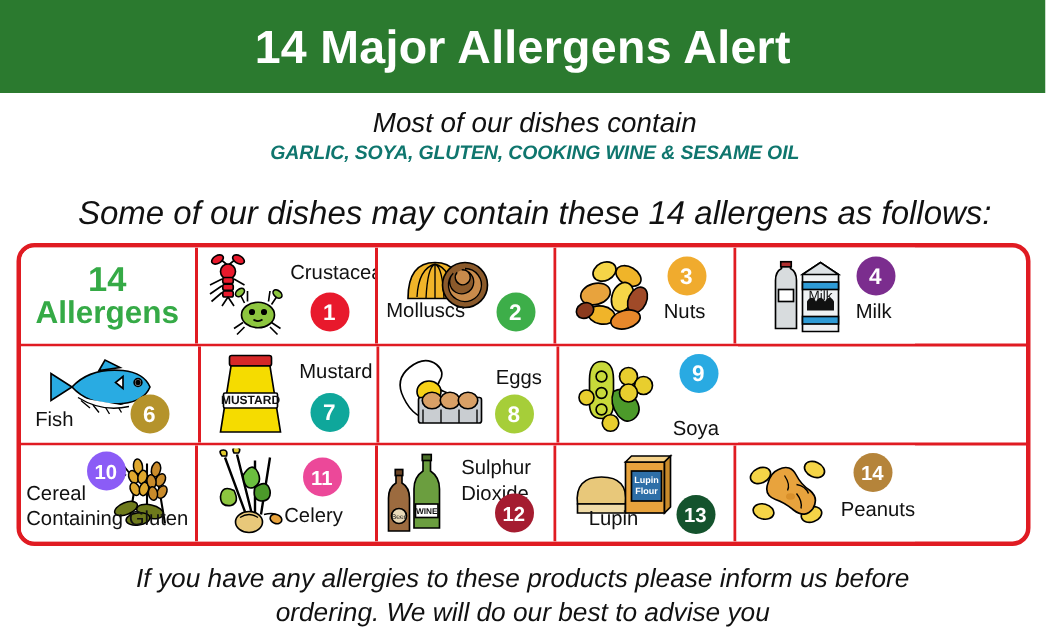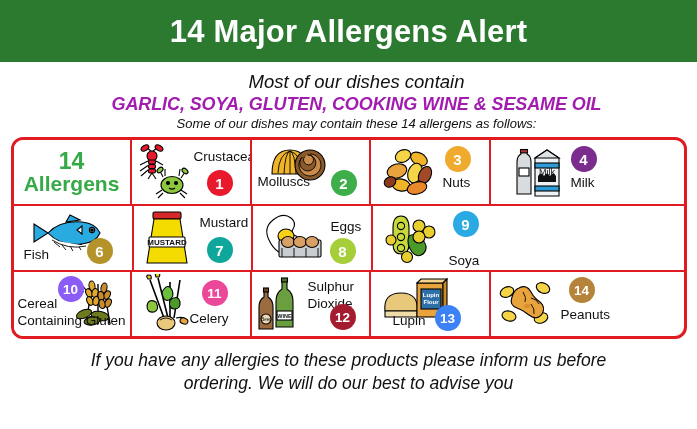--- a/index.html
+++ b/index.html
@@ -43,26 +43,26 @@
   }
   .intro-line {
     font-style: italic;
     font-family: "Liberation Sans", sans-serif;
     color: #111111;
     line-height: 1.22;
     padding-left: 16px;
   }
   .intro-line.l1 { font-size: 18.5px; }
   .intro-line.l2 {
-    font-size: 18px;
+    font-size: 13px;
     font-weight: bold;
-    color: #a21caf;
+    color: #0f766e;
     letter-spacing: -0.1px;
   }
-  .intro-line.l3 { font-size: 13px; }
+  .intro-line.l3 { font-size: 22px; margin-top: 20px; }
 
   
   .grid-wrap {
     margin: 6px auto 0 auto;
     width: 676px;
   }
   .grid {
     border: 3px solid #E01B22;
     border-radius: 12px;
     overflow: hidden;
@@ -404,21 +404,21 @@
           <path d="M6 34 l32 0 l0 6 l-32 0 Z" fill="#F0DCA8"></path>
           <rect x="38" y="6" width="26" height="34" fill="#E8A33D"></rect>
           <rect x="42" y="12" width="20" height="20" fill="#2E6FA8"></rect>
           <text x="52" y="20" font-size="6" font-weight="bold" font-family="Liberation Sans, sans-serif" text-anchor="middle" fill="#fff" stroke="none">Lupin</text>
           <text x="52" y="27" font-size="6" font-weight="bold" font-family="Liberation Sans, sans-serif" text-anchor="middle" fill="#fff" stroke="none">Flour</text>
           <path d="M38 6 l4 -4 l26 0 l-4 4 Z" fill="#F5D28A"></path>
           <path d="M64 6 l4 -4 l0 34 l-4 4 Z" fill="#C98B2B"></path>
         </g>
       </svg>
       <span class="label" style="left:22px; top:42px;">Lupin</span>
-      <span class="badge two-d" style="left:64px; top:33px; background:#3b82f6;">13</span>
+      <span class="badge two-d" style="left:80px; top:33px; background:#14532d;">13</span>
     </div>
 
     <div class="cell w-c">
       <svg class="art" style="left:6px; top:6px;" width="64" height="50" viewBox="0 0 64 50">
         <g stroke="#000" stroke-width="1.1">
           <ellipse cx="10" cy="14" rx="7" ry="5" fill="#F5D547" transform="rotate(-25 10 14)"></ellipse>
           <ellipse cx="46" cy="10" rx="7" ry="5" fill="#F5D547" transform="rotate(25 46 10)"></ellipse>
           <ellipse cx="12" cy="38" rx="7" ry="5" fill="#F5D547" transform="rotate(15 12 38)"></ellipse>
           <ellipse cx="44" cy="40" rx="7" ry="5" fill="#F5D547" transform="rotate(-20 44 40)"></ellipse>
           <path d="M22 10 q8 -4 12 4 q3 6 9 10 q6 5 2 12 q-5 7 -13 1 q-6 -5 -12 -7 q-8 -3 -5 -11 q2 -7 7 -9 Z" fill="#E8A33D"></path>

